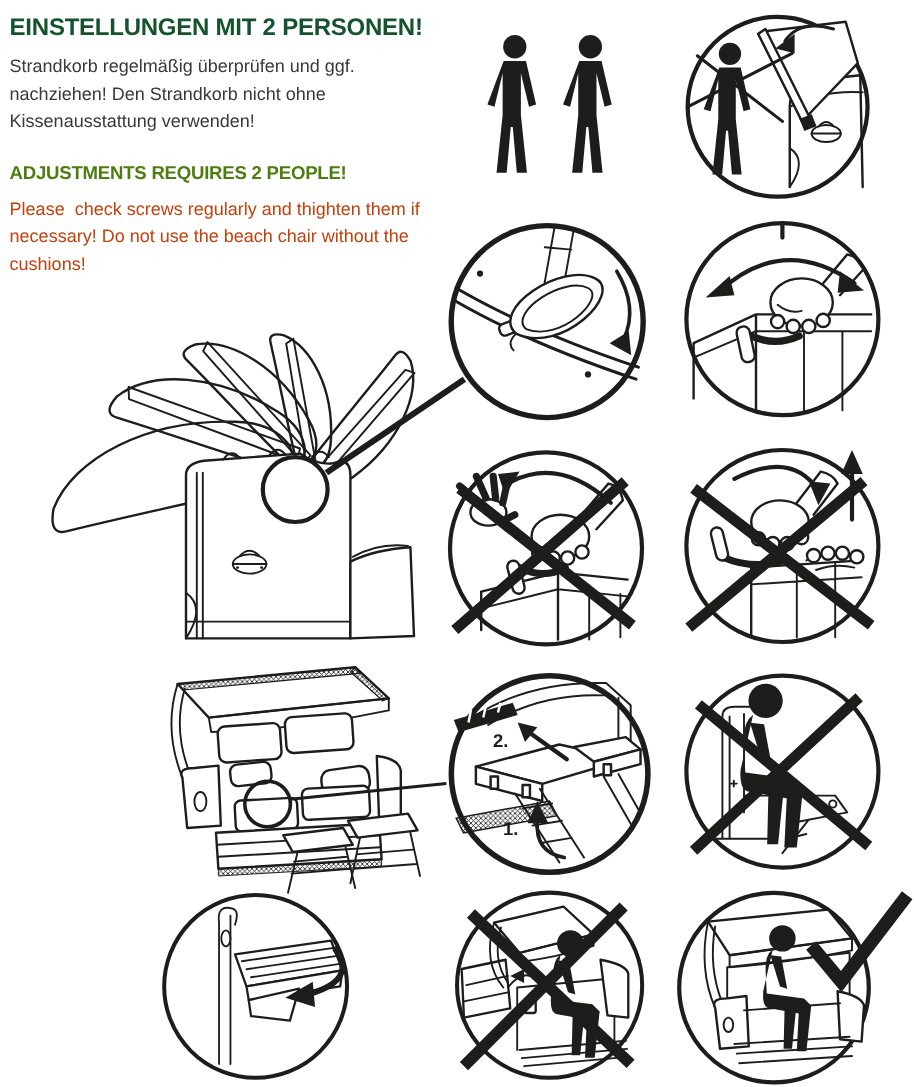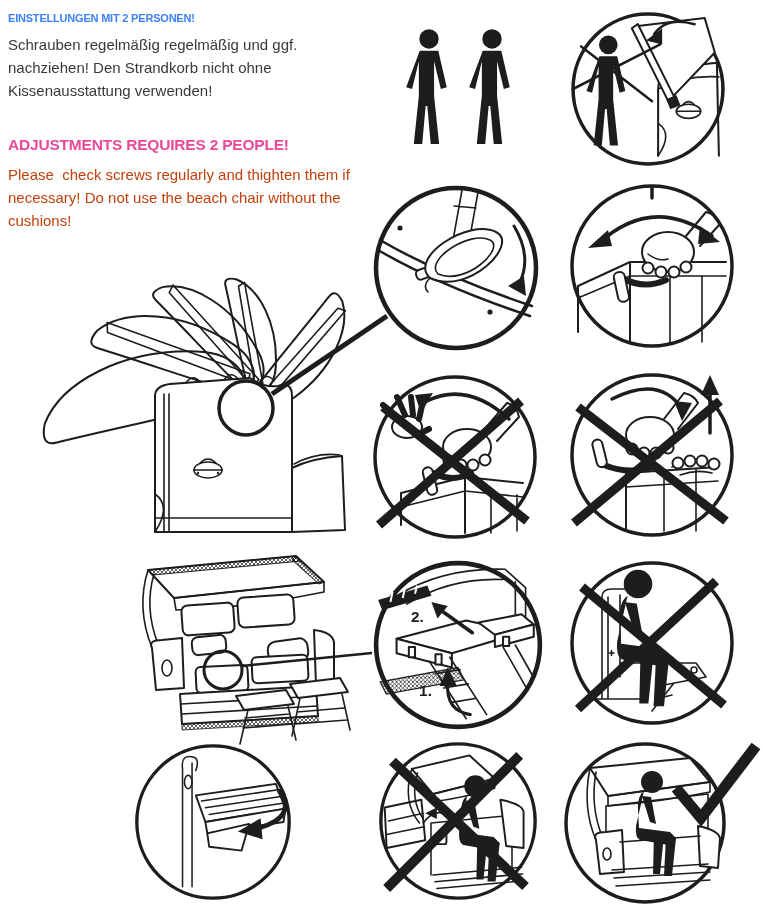--- a/index.html
+++ b/index.html
@@ -1,41 +1,41 @@
 <!DOCTYPE html>
 <html><head>
 <meta charset="utf-8">
 <style>
   html,body{margin:0;padding:0;background:#fff;}
   .page{position:relative;width:762px;height:906px;background:#fff;overflow:hidden;
         font-family:"Liberation Sans",sans-serif;}
   .abs{position:absolute;}
-  .txt-de .hd{font-size:11px;font-weight:bold;color:#3b82f6;letter-spacing:-.2px;margin:0 0 9px 0;}
+  .txt-de .hd{font-size:20px;font-weight:bold;color:#14532d;letter-spacing:-.2px;margin:0 0 9px 0;}
   .txt-de .bd{font-size:15px;color:#3a3938;line-height:23px;margin:0;white-space:pre-wrap;}
-  .txt-en .hd{font-size:15.5px;font-weight:bold;color:#ec4899;letter-spacing:-.2px;margin:0 0 9px 0;}
+  .txt-en .hd{font-size:15.5px;font-weight:bold;color:#4d7c0f;letter-spacing:-.2px;margin:0 0 9px 0;}
   .txt-en .bd{font-size:15px;color:#c2410c;line-height:23px;margin:0;white-space:pre-wrap;}
   
   .s{stroke:#1d1d1b;fill:none;stroke-width:2;stroke-linejoin:round;stroke-linecap:round;}
   .sw16{stroke-width:1.6}.sw25{stroke-width:2.5}.sw3{stroke-width:3}.sw35{stroke-width:3.5}.sw5{stroke-width:5}.sw6{stroke-width:6}
   .wf{fill:#fff;stroke:#1d1d1b;stroke-width:2;stroke-linejoin:round;}
   .blk{fill:#1d1d1b;stroke:none;}
   .ring{fill:#fff;stroke:#1d1d1b;stroke-width:3.5;}
   .ring-thick{fill:#fff;stroke:#1d1d1b;stroke-width:4.5;}
   .x{stroke:#1d1d1b;stroke-width:9;fill:none;stroke-linecap:butt;}
   .lbl{font:bold 15px "Liberation Sans",sans-serif;fill:#1d1d1b;}
   svg{display:block;}
 </style>
 </head>
 <body>
 
 <div class="page">
 
   <section class="abs txt-de" style="left:8px;top:12px;width:352px;">
     <h1 class="hd">EINSTELLUNGEN MIT 2 PERSONEN!</h1>
-    <p class="bd">Schrauben regelmäßig regelmäßig und ggf. nachziehen! Den Strandkorb nicht ohne Kissenausstattung verwenden!</p>
+    <p class="bd">Strandkorb regelmäßig überprüfen und ggf. nachziehen! Den Strandkorb nicht ohne Kissenausstattung verwenden!</p>
   </section>
 
   <section class="abs txt-en" style="left:8px;top:136px;width:372px;">
     <h2 class="hd">ADJUSTMENTS REQUIRES 2 PEOPLE!</h2>
     <p class="bd">Please  check screws regularly and thighten them if necessary! Do not use the beach chair without the cushions!</p>
   </section>
 
   <svg class="abs" style="left:400px;top:28px;" width="58" height="120" viewBox="0 0 62 142">
     <circle class="blk" cx="31" cy="13" r="11.5"></circle>
     <path class="blk" d="M20 27 h22 l10 43 -7 2.2 -8 -33 v41 l6 57 h-10 l-4 -45 h-2 l-4 45 h-10 l6 -57 v-41 l-8 33 -7 -2.2 z"></path>

